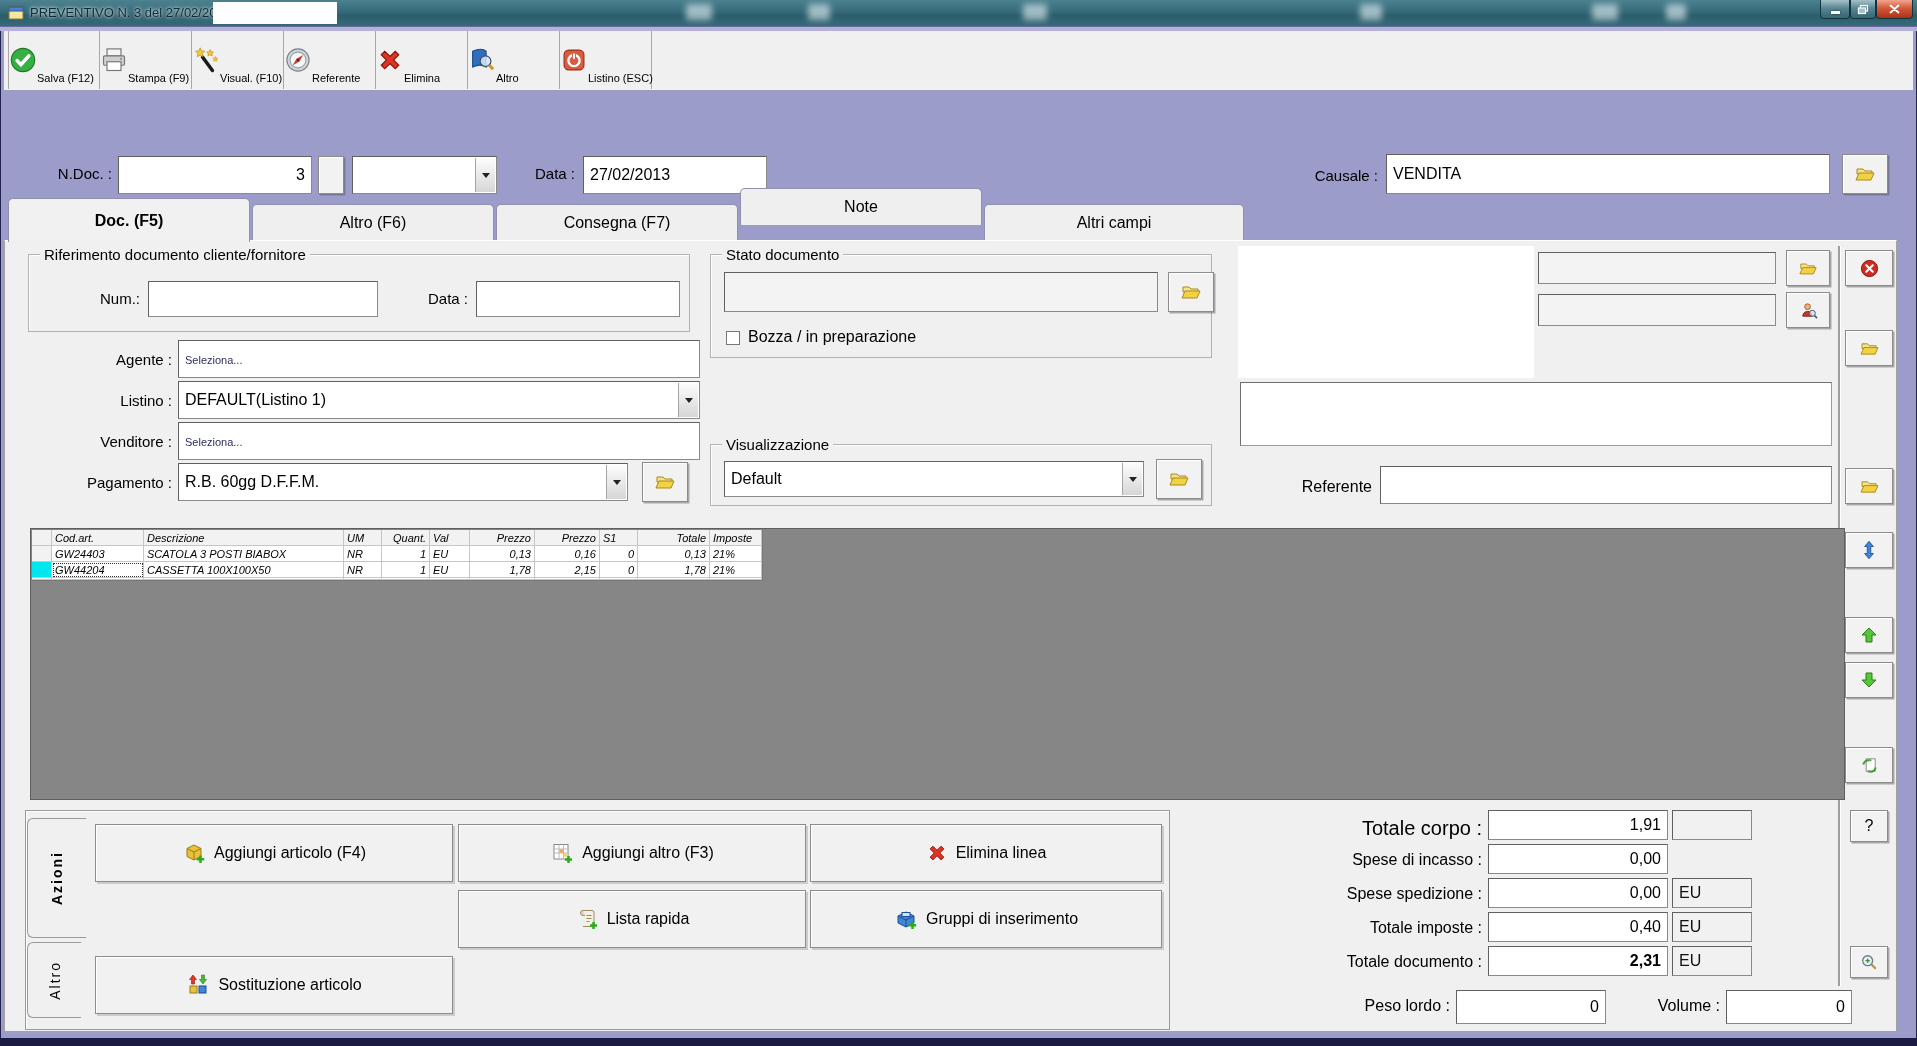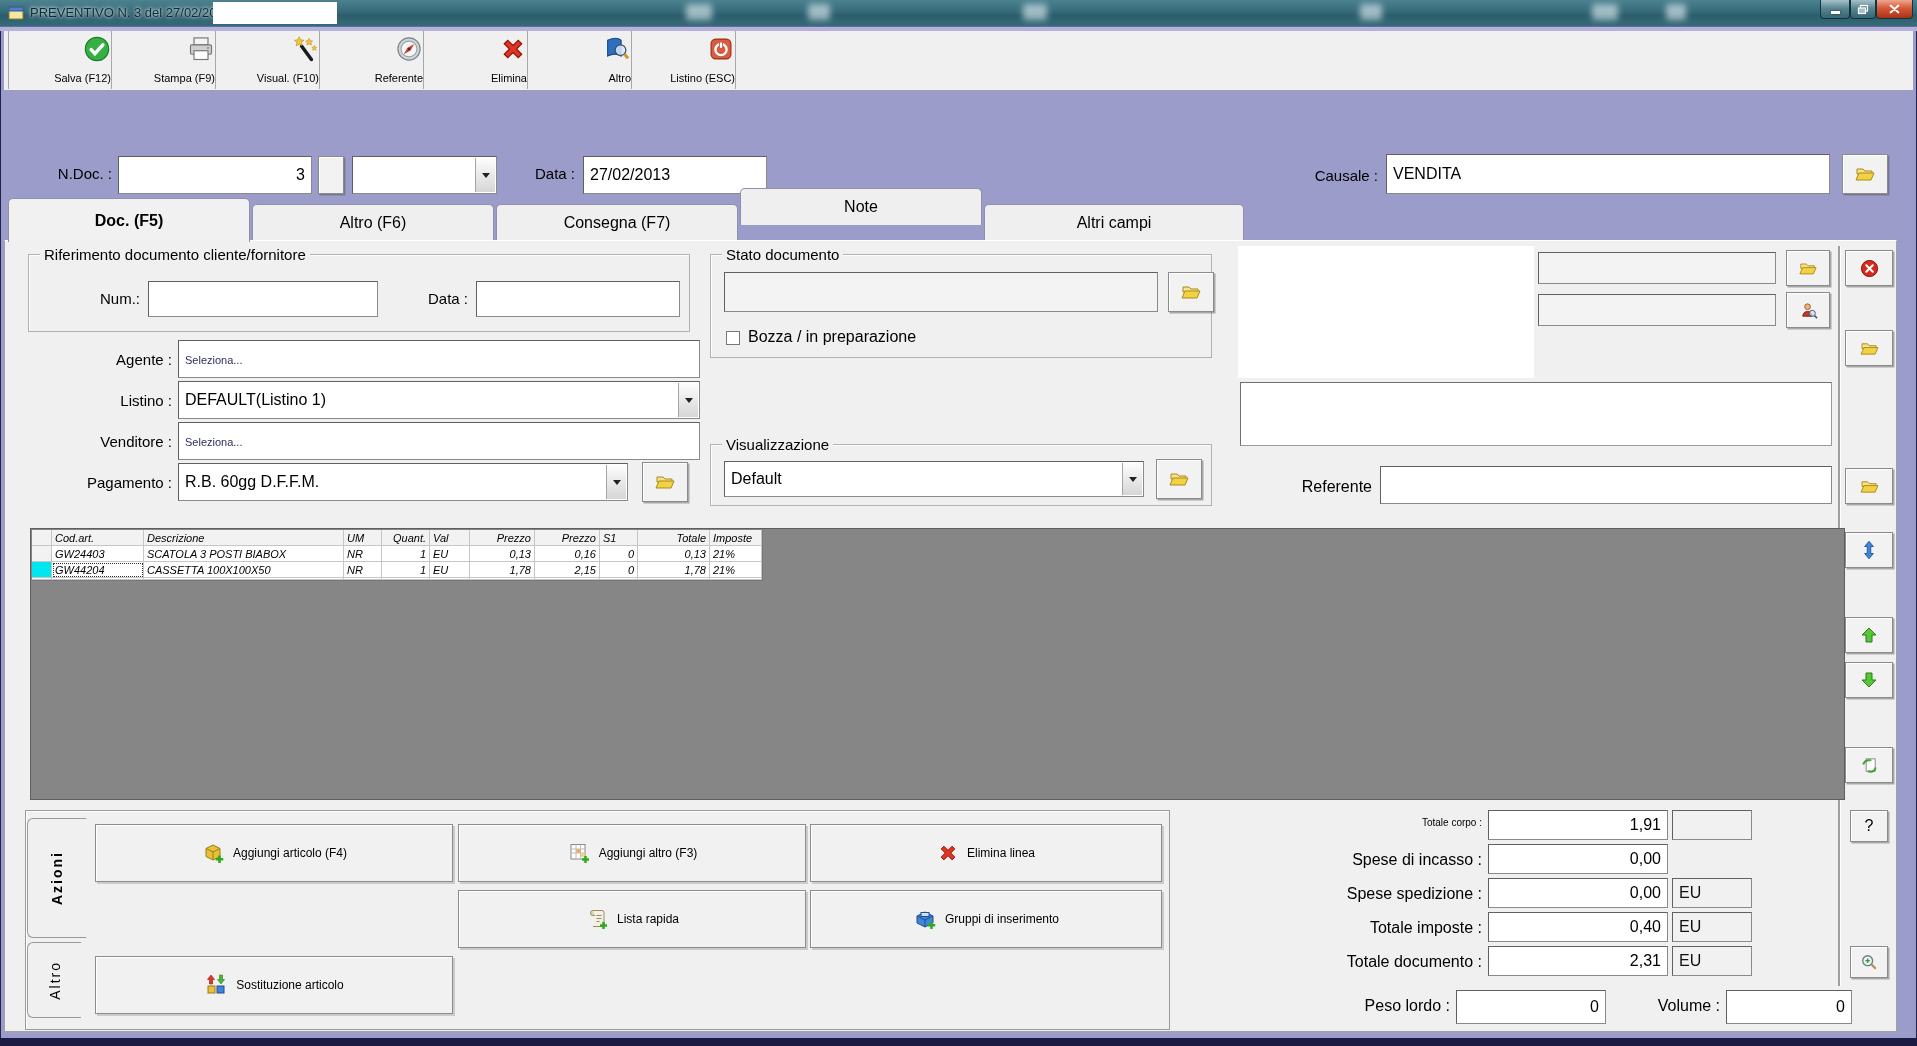--- a/index.html
+++ b/index.html
@@ -8,21 +8,21 @@
 .abs{position:absolute;}
 
 #titlebar{position:absolute;left:0;top:0;width:1917px;height:26px;background:linear-gradient(180deg,#4c8190 0%,#356a78 45%,#2c5d6b 60%,#356b79 100%);}
 .blob{position:absolute;top:4px;height:16px;border-radius:3px;background:rgba(230,243,248,.6);filter:blur(3px);}
 #title-text{position:absolute;left:30px;top:5px;font-size:13px;color:#0d2d36;text-shadow:0 0 3px rgba(255,255,255,.9),0 0 6px rgba(255,255,255,.7);white-space:nowrap;}
 .winbtn{position:absolute;top:0;height:19px;border:1px solid #11343e;border-top:none;border-radius:0 0 4px 4px;background:linear-gradient(rgba(255,255,255,.5),rgba(255,255,255,.15) 45%,rgba(90,130,140,.3));display:flex;align-items:center;justify-content:center;}
 #btn-close{background:linear-gradient(#f0a68e,#d4593a 45%,#a93214);}
 
 #topstrip{position:absolute;left:0;top:26px;width:1917px;height:5px;background:#b2b2da;border-top:1px solid #6a6a9a;}
 #toolbar{position:absolute;left:4px;top:31px;width:1909px;height:60px;background:#f0f0f0;border-bottom:1px solid #9c9cc0;display:flex;align-items:flex-start;padding-left:4px;}
-.tbtn{width:104px;height:58px;border-right:1px solid #a8a8a8;display:flex;flex-direction:column;align-items:flex-end;padding:4px 0 5px;cursor:pointer;}
+.tbtn{width:92px;height:58px;border-right:1px solid #a8a8a8;display:flex;flex-direction:row;align-items:center;padding:4px 0 5px;cursor:pointer;}
 .tbtn:first-child{border-left:1px solid #a8a8a8;}
 .tbtn .ticon{width:28px;height:28px;}
 .tbtn .tlabel{font-size:11px;color:#000;margin-top:auto;white-space:nowrap;}
 
 .lbl{position:absolute;font-size:15px;color:#000;text-align:right;white-space:nowrap;}
 .field{position:absolute;background:#fff;border:1px solid #8a8a8a;border-top-color:#606060;border-left-color:#606060;font-size:16px;color:#000;white-space:nowrap;overflow:hidden;padding-left:6px;}
 .sunkenf{background:#f3f3f3;}
 .ar{text-align:right;padding-right:6px;padding-left:0;}
 .btn3d{position:absolute;background:#f2f2f2;border:1px solid #8b8b8b;box-shadow:inset 1px 1px 0 #fff,1.5px 1.5px 0 rgba(80,80,80,.45);display:flex;align-items:center;justify-content:center;cursor:pointer;}
 .groupbox{position:absolute;border:1px solid #b2b2b2;box-shadow:inset 1px 1px 0 #fdfdfd;}
@@ -41,21 +41,21 @@
 .gcell{border-right:1px solid #c6c6c6;border-bottom:1px solid #c6c6c6;font-size:11px;line-height:14px;padding:1px 3px 0;background:#fff;overflow:hidden;white-space:nowrap;color:#000;}
 .ghead .gcell{background:#f2f2f2;}
 .gmark{background:#f2f2f2;}
 .c0{width:20px}.c1{width:92px}.c2{width:200px}.c3{width:38px}.c4{width:48px}.c5{width:40px}.c6{width:65px}.c7{width:65px}.c8{width:38px}.c9{width:72px}.c10{width:52px}
 .gr{text-align:right}
 .focuscell{outline:1px dotted #333;outline-offset:-2px;}
 
 #azioni{position:absolute;left:25px;top:810px;width:1145px;height:220px;background:#f0f0f0;border:1px solid #9a9a9a;box-shadow:inset 1px 1px 0 #fff;}
 .vtab{position:absolute;background:#f0f0f0;border:1px solid #9a9a9a;border-right:none;border-radius:6px 0 0 6px;display:flex;align-items:center;justify-content:center;cursor:pointer;}
 .vtab span{writing-mode:vertical-rl;transform:rotate(180deg);letter-spacing:2px;font-size:14px;}
-.actbtn{position:absolute;background:#f1f1f1;border:1px solid #8c8c8c;box-shadow:inset 1px 1px 0 #fff,2px 2px 0 rgba(90,90,90,.25);display:flex;align-items:center;justify-content:center;gap:8px;font-size:12px;cursor:pointer;}
+.actbtn{position:absolute;background:#f1f1f1;border:1px solid #8c8c8c;box-shadow:inset 1px 1px 0 #fff,2px 2px 0 rgba(90,90,90,.25);display:flex;align-items:center;justify-content:center;gap:8px;font-size:16px;cursor:pointer;}
 .groove{position:absolute;width:2px;background:#9e9e9e;box-shadow:1px 0 0 #fff;}
 #bottomstrip{position:absolute;left:0;top:1038px;width:1917px;height:8px;background:#1a1a42;}
 .unitbox{position:absolute;background:#f1f1f1;border:1px solid #8a8a8a;border-top-color:#606060;border-left-color:#606060;font-size:16px;padding-left:6px;color:#111;}
 .cbx{position:absolute;width:14px;height:14px;background:#fff;border:1px solid #777;cursor:pointer;}
 .whiteblock{position:absolute;background:#fff;}
 svg{display:block;}
 </style>
 </head>
 <body>
 
@@ -427,38 +427,38 @@
   <div class="actbtn" style="left:95px;top:956px;width:358px;height:58px">
     <svg viewBox="0 0 24 24" width="24" height="24">
         <path d="M7 2l3.5 4.5H8.5V11h-3V6.5H3.5z" fill="#e2362a" stroke="#8d1507" stroke-width=".6"></path>
         <rect x="4" y="13" width="7" height="7" fill="#e7c13a" stroke="#9a7b12"></rect>
         <rect x="13" y="13" width="7" height="7" fill="#3f86d8" stroke="#1d4f92"></rect>
         <path d="M17 11l-3.5-4.5H15.5V2h3v4.5H20.5z" fill="#4db53c" stroke="#2c7d13" stroke-width=".6"></path>
       </svg>
     <span>Sostituzione articolo</span>
   </div>
 
-  <div class="lbl" style="left:1222px;top:817px;width:260px;font-size:10px">Totale corpo :</div>
+  <div class="lbl" style="left:1222px;top:817px;width:260px;font-size:20px">Totale corpo :</div>
   <div class="field ar" style="left:1488px;top:810px;width:180px;height:30px;line-height:28px">1,91</div>
   <div class="unitbox" style="left:1672px;top:810px;width:80px;height:30px;line-height:28px"></div>
   <div class="btn3d" style="left:1850px;top:810px;width:38px;height:32px;font-size:16px">?</div>
 
   <div class="lbl" style="left:1222px;top:851px;width:260px;font-size:16px">Spese di incasso :</div>
   <div class="field ar" style="left:1488px;top:844px;width:180px;height:30px;line-height:28px">0,00</div>
 
   <div class="lbl" style="left:1222px;top:885px;width:260px;font-size:16px">Spese spedizione :</div>
   <div class="field ar" style="left:1488px;top:878px;width:180px;height:30px;line-height:28px">0,00</div>
   <div class="unitbox" style="left:1672px;top:878px;width:80px;height:30px;line-height:28px">EU</div>
 
   <div class="lbl" style="left:1222px;top:919px;width:260px;font-size:16px">Totale imposte :</div>
   <div class="field ar" style="left:1488px;top:912px;width:180px;height:30px;line-height:28px">0,40</div>
   <div class="unitbox" style="left:1672px;top:912px;width:80px;height:30px;line-height:28px">EU</div>
 
   <div class="lbl" style="left:1222px;top:953px;width:260px;font-size:16px">Totale documento :</div>
-  <div class="field ar" style="left:1488px;top:946px;width:180px;height:30px;line-height:28px;font-weight:normal">2,31</div>
+  <div class="field ar" style="left:1488px;top:946px;width:180px;height:30px;line-height:28px;font-weight:bold">2,31</div>
   <div class="unitbox" style="left:1672px;top:946px;width:80px;height:30px;line-height:28px">EU</div>
   <div class="btn3d" style="left:1850px;top:946px;width:38px;height:32px">
     <svg viewBox="0 0 20 20" width="18" height="18">
         <circle cx="8.5" cy="8.5" r="5.5" fill="#eef4f8" stroke="#6b7b88" stroke-width="1.5"></circle>
         <line x1="12.6" y1="12.6" x2="17.5" y2="17.5" stroke="#b08c4f" stroke-width="2.4"></line>
         <path d="M8.5 6v5M6 8.5h5" stroke="#2f9e2f" stroke-width="1.6"></path>
       </svg>
   </div>
 
   <div class="lbl" style="left:1290px;top:997px;width:160px;font-size:16px">Peso lordo :</div>

